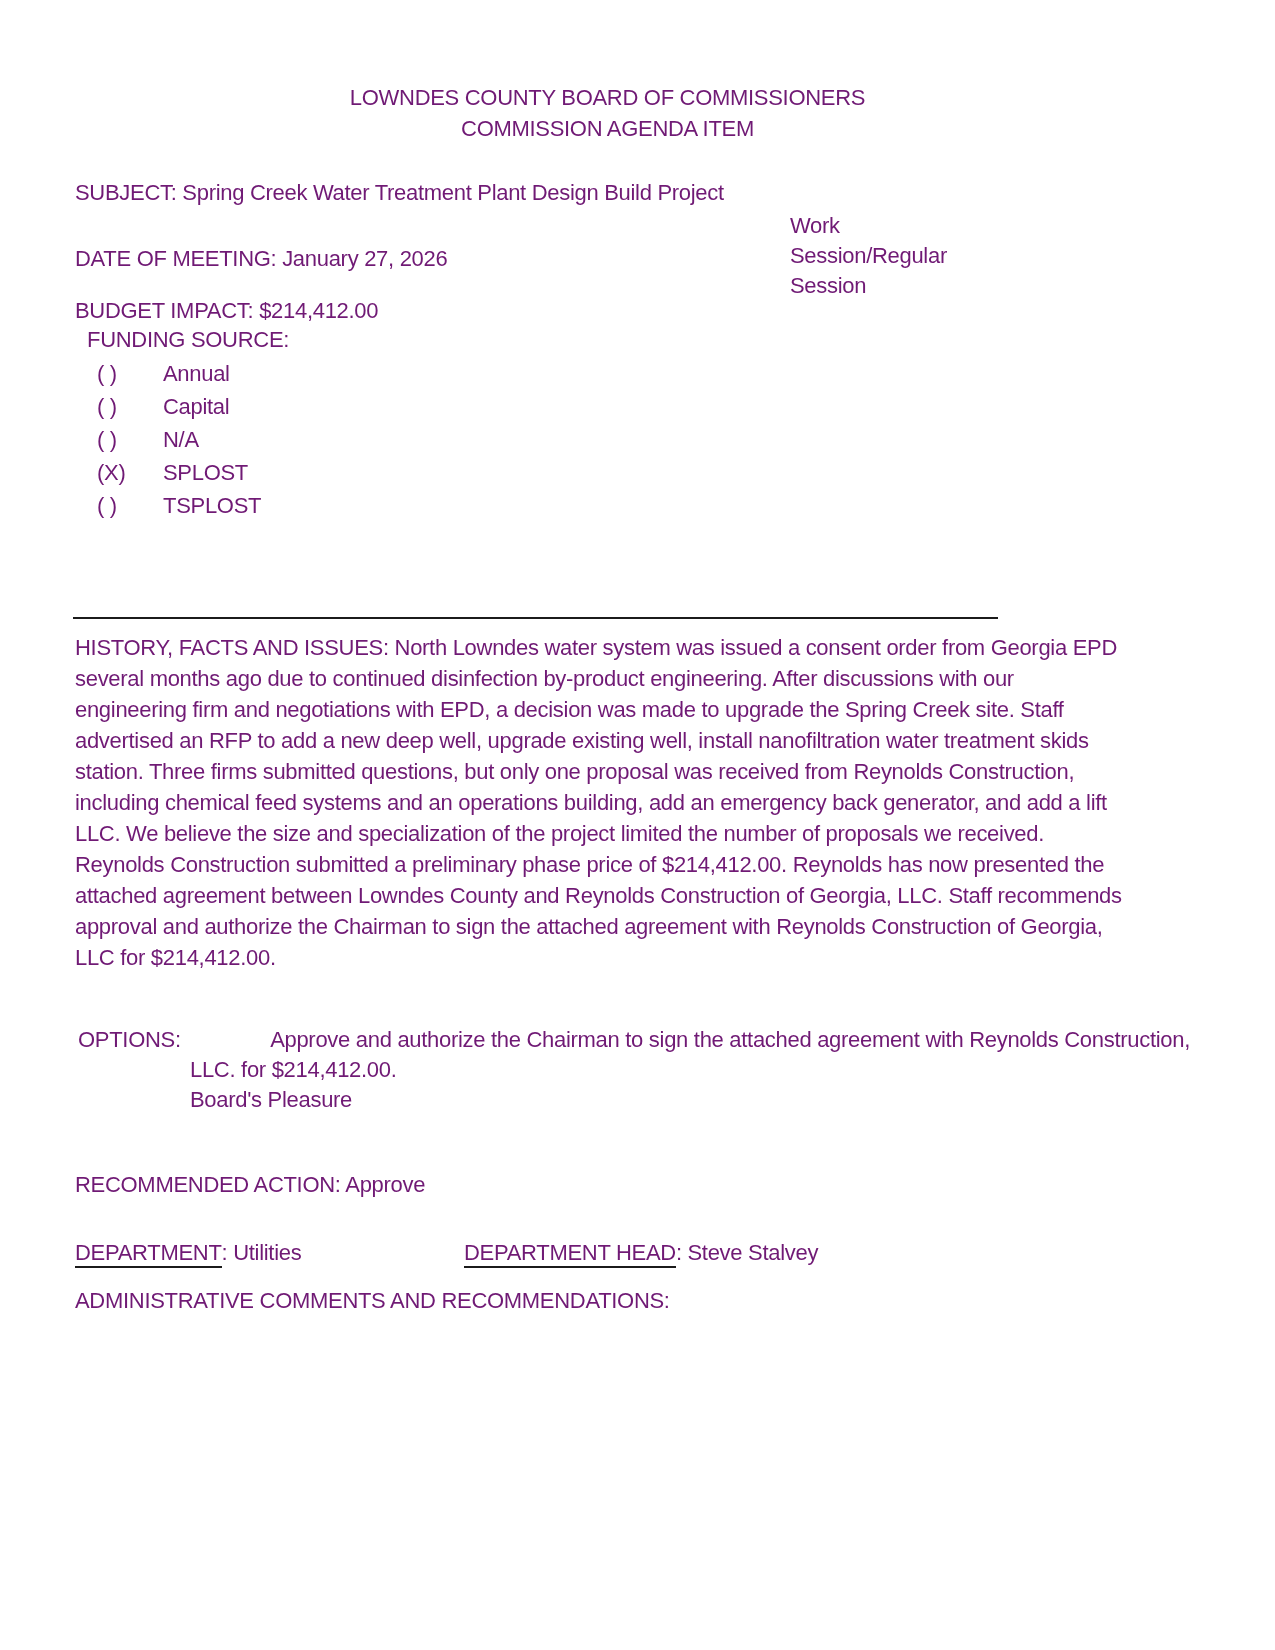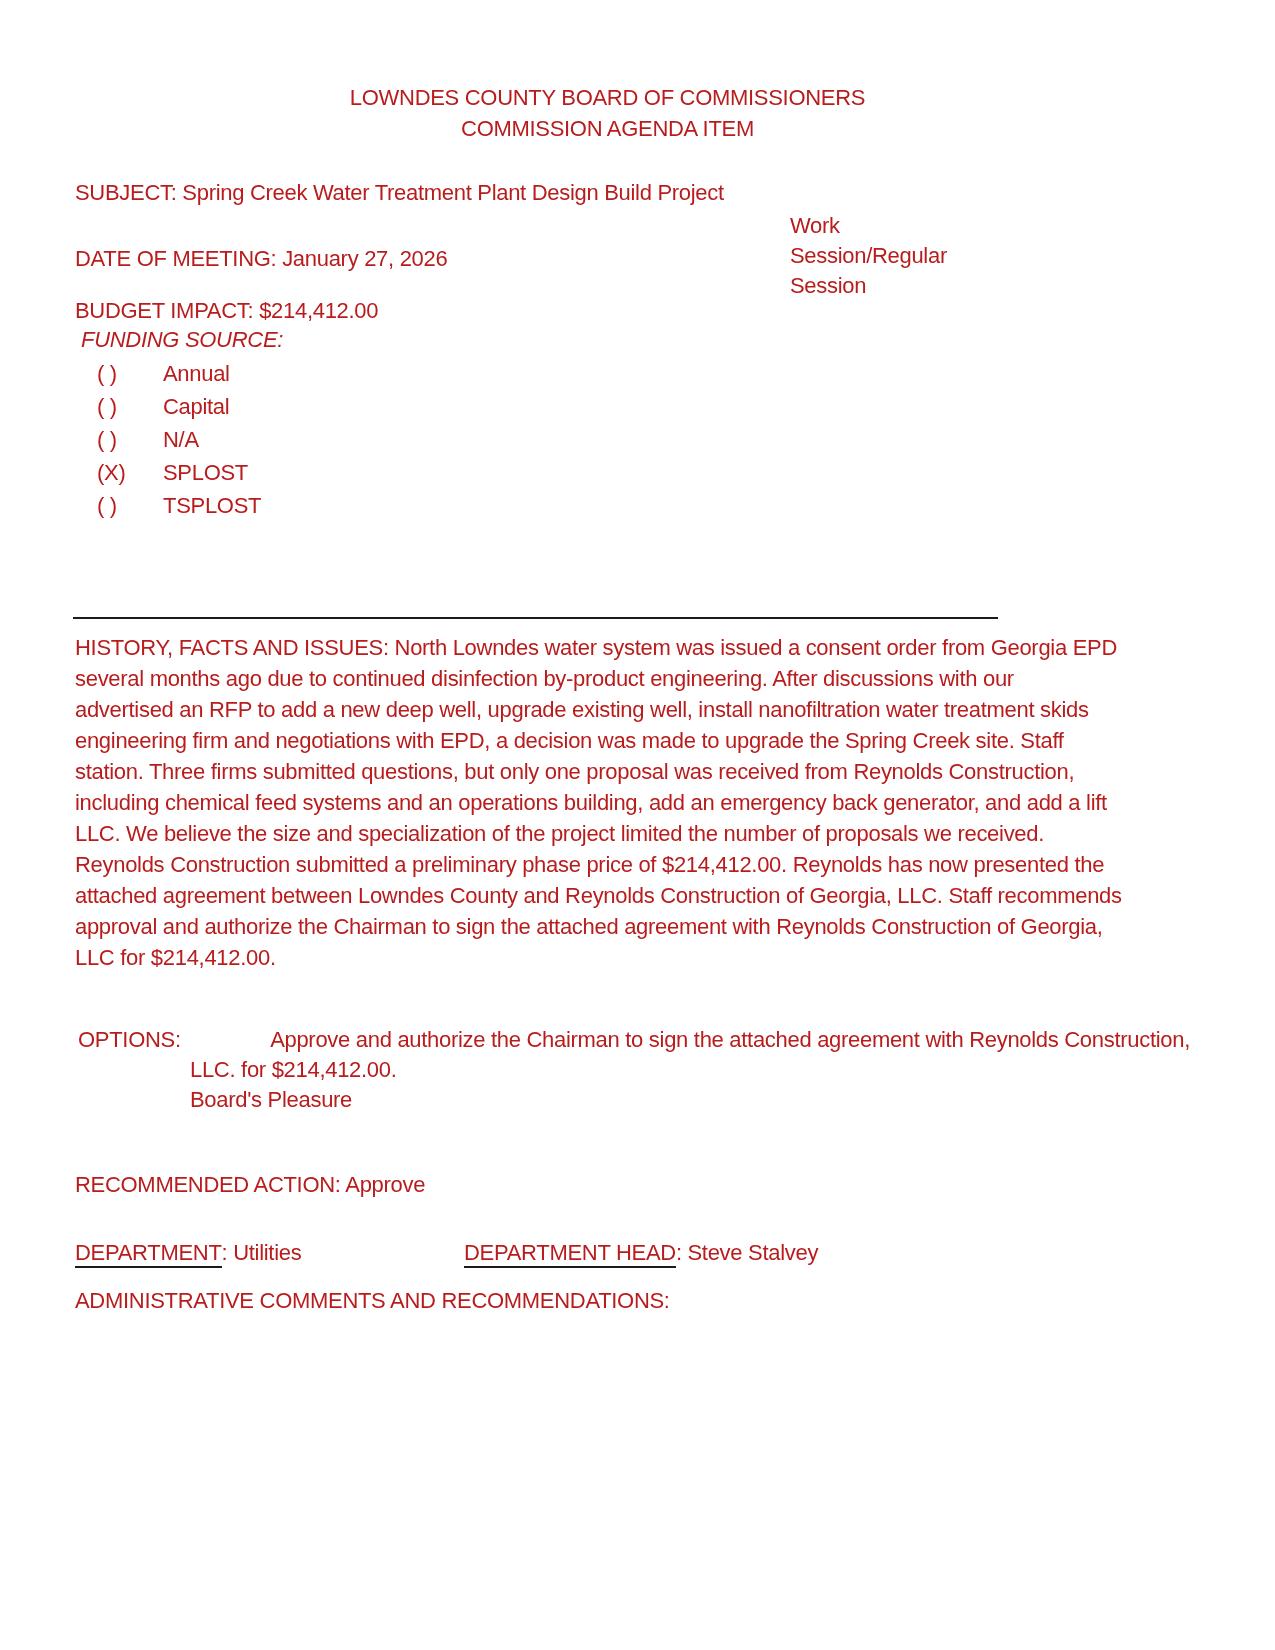--- a/index.html
+++ b/index.html
@@ -7,21 +7,21 @@
     padding: 0;
     background: #ffffff;
   }
   .page {
     position: relative;
     width: 1275px;
     height: 1650px;
     background: #ffffff;
     font-family: "Liberation Sans", "DejaVu Sans", sans-serif;
     font-size: 22px;
-    color: #b91c1c;
+    color: #701a75;
     letter-spacing: -0.3px;
     overflow: hidden;
   }
   .abs { position: absolute; }
   .nowrap { white-space: nowrap; }
 
   .doc-title {
     left: 75px;
     width: 1065px;
     text-align: center;
@@ -72,21 +72,21 @@
   <div class="abs nowrap" style="left:75px; top:246px;">
     <span class="label">DATE OF MEETING:</span>
     <span>January 27, 2026</span>
   </div>
 
   <div class="abs nowrap" style="left:75px; top:298px;">
     <span class="label">BUDGET IMPACT:</span>
     <span>$214,412.00</span>
   </div>
 
-  <div class="abs nowrap" style="left:81px; top:327px;font-style:italic;">FUNDING SOURCE:</div>
+  <div class="abs nowrap" style="left:87px; top:327px;">FUNDING SOURCE:</div>
 
   <div class="abs funding-row" style="left:97px; top:361px;">
     <span class="funding-mark">( )</span><span>Annual</span>
   </div>
   <div class="abs funding-row" style="left:97px; top:394px;">
     <span class="funding-mark">( )</span><span>Capital</span>
   </div>
   <div class="abs funding-row" style="left:97px; top:427px;">
     <span class="funding-mark">( )</span><span>N/A</span>
   </div>
@@ -95,22 +95,22 @@
   </div>
   <div class="abs funding-row" style="left:97px; top:493px;">
     <span class="funding-mark">( )</span><span>TSPLOST</span>
   </div>
 
   <div class="abs rule" style="left:73px; top:617px; width:925px;"></div>
 
   <div class="abs" style="left:75px; top:635px; width:1110px;">
     <div class="line">HISTORY, FACTS AND ISSUES: North Lowndes water system was issued a consent order from Georgia EPD</div>
     <div class="line">several months ago due to continued disinfection by-product engineering. After discussions with our</div>
+    <div class="line">engineering firm and negotiations with EPD, a decision was made to upgrade the Spring Creek site. Staff</div>
     <div class="line">advertised an RFP to add a new deep well, upgrade existing well, install nanofiltration water treatment skids</div>
-    <div class="line">engineering firm and negotiations with EPD, a decision was made to upgrade the Spring Creek site. Staff</div>
     <div class="line">station. Three firms submitted questions, but only one proposal was received from Reynolds Construction,</div>
     <div class="line">including chemical feed systems and an operations building, add an emergency back generator, and add a lift</div>
     <div class="line">LLC.  We believe the size and specialization of the project limited the number of proposals we received.</div>
     <div class="line">Reynolds Construction submitted a preliminary phase price of $214,412.00. Reynolds has now presented the</div>
     <div class="line">attached agreement between Lowndes County and Reynolds Construction of Georgia, LLC. Staff recommends</div>
     <div class="line">approval and authorize the Chairman to sign the attached agreement with Reynolds Construction of Georgia,</div>
     <div class="line">LLC for $214,412.00.</div>
   </div>
 
   <div class="abs nowrap" style="left:78px; top:1027px;">OPTIONS:</div>

